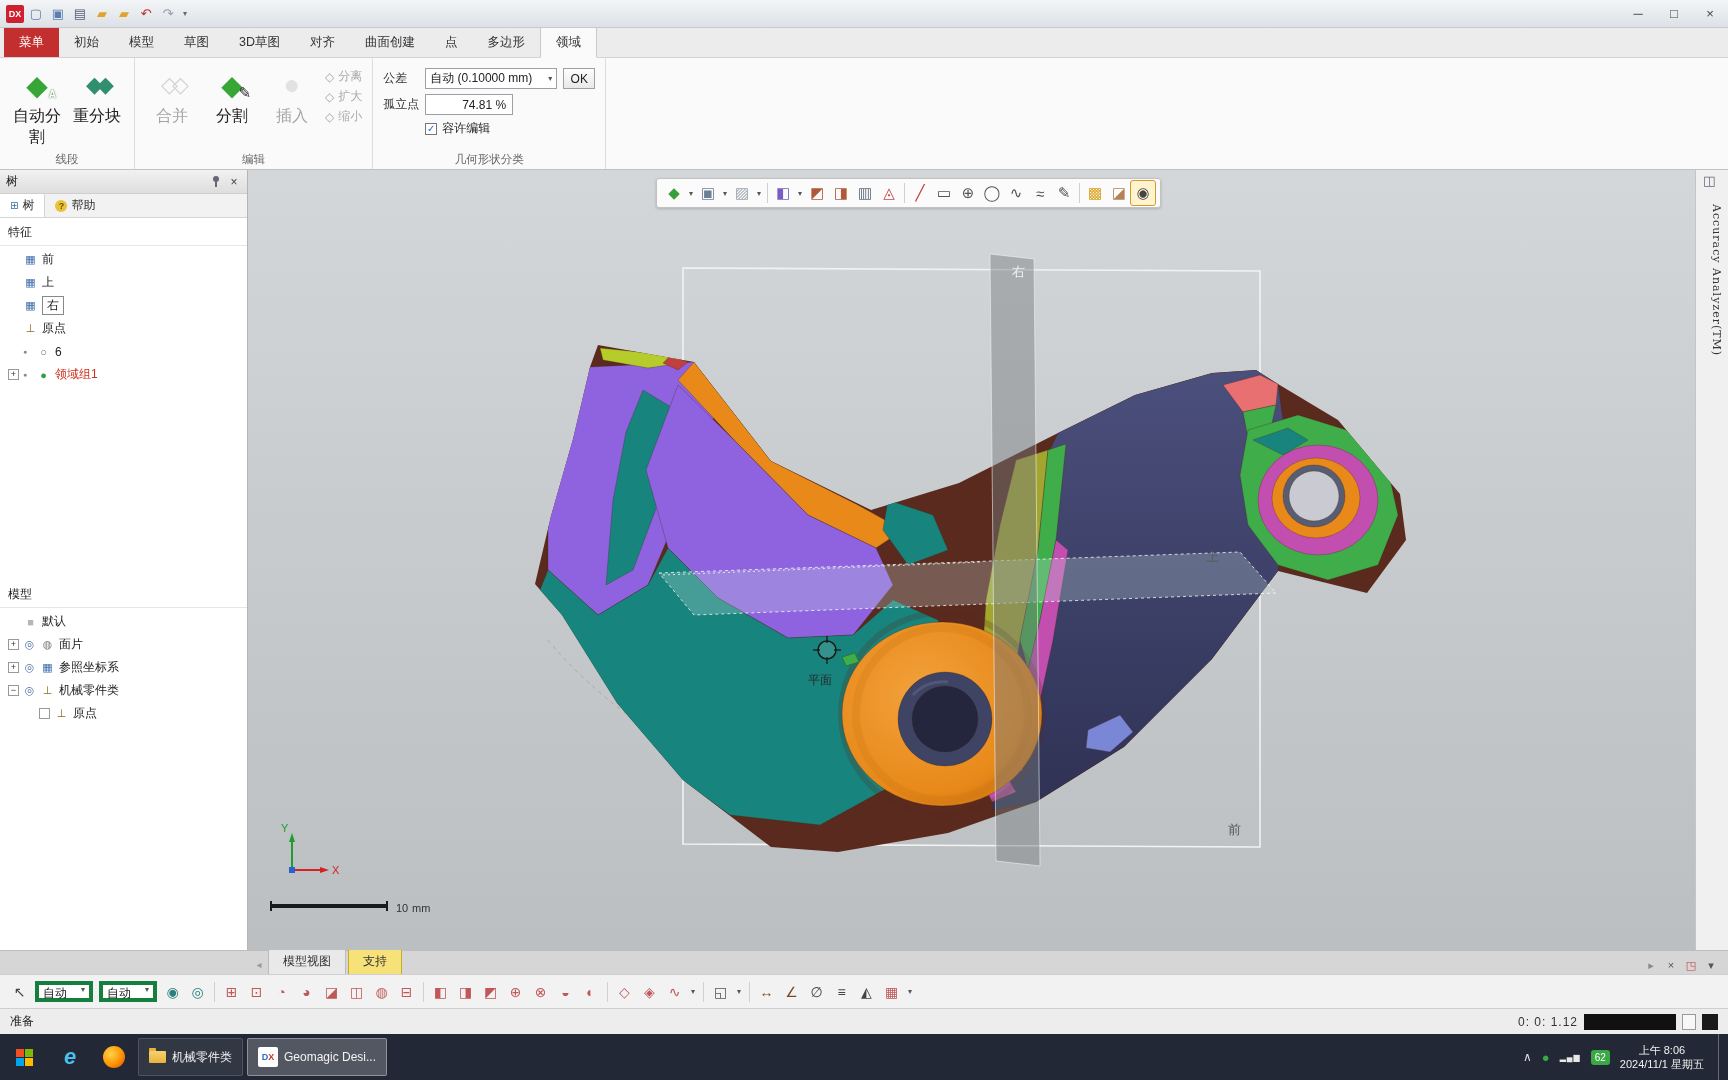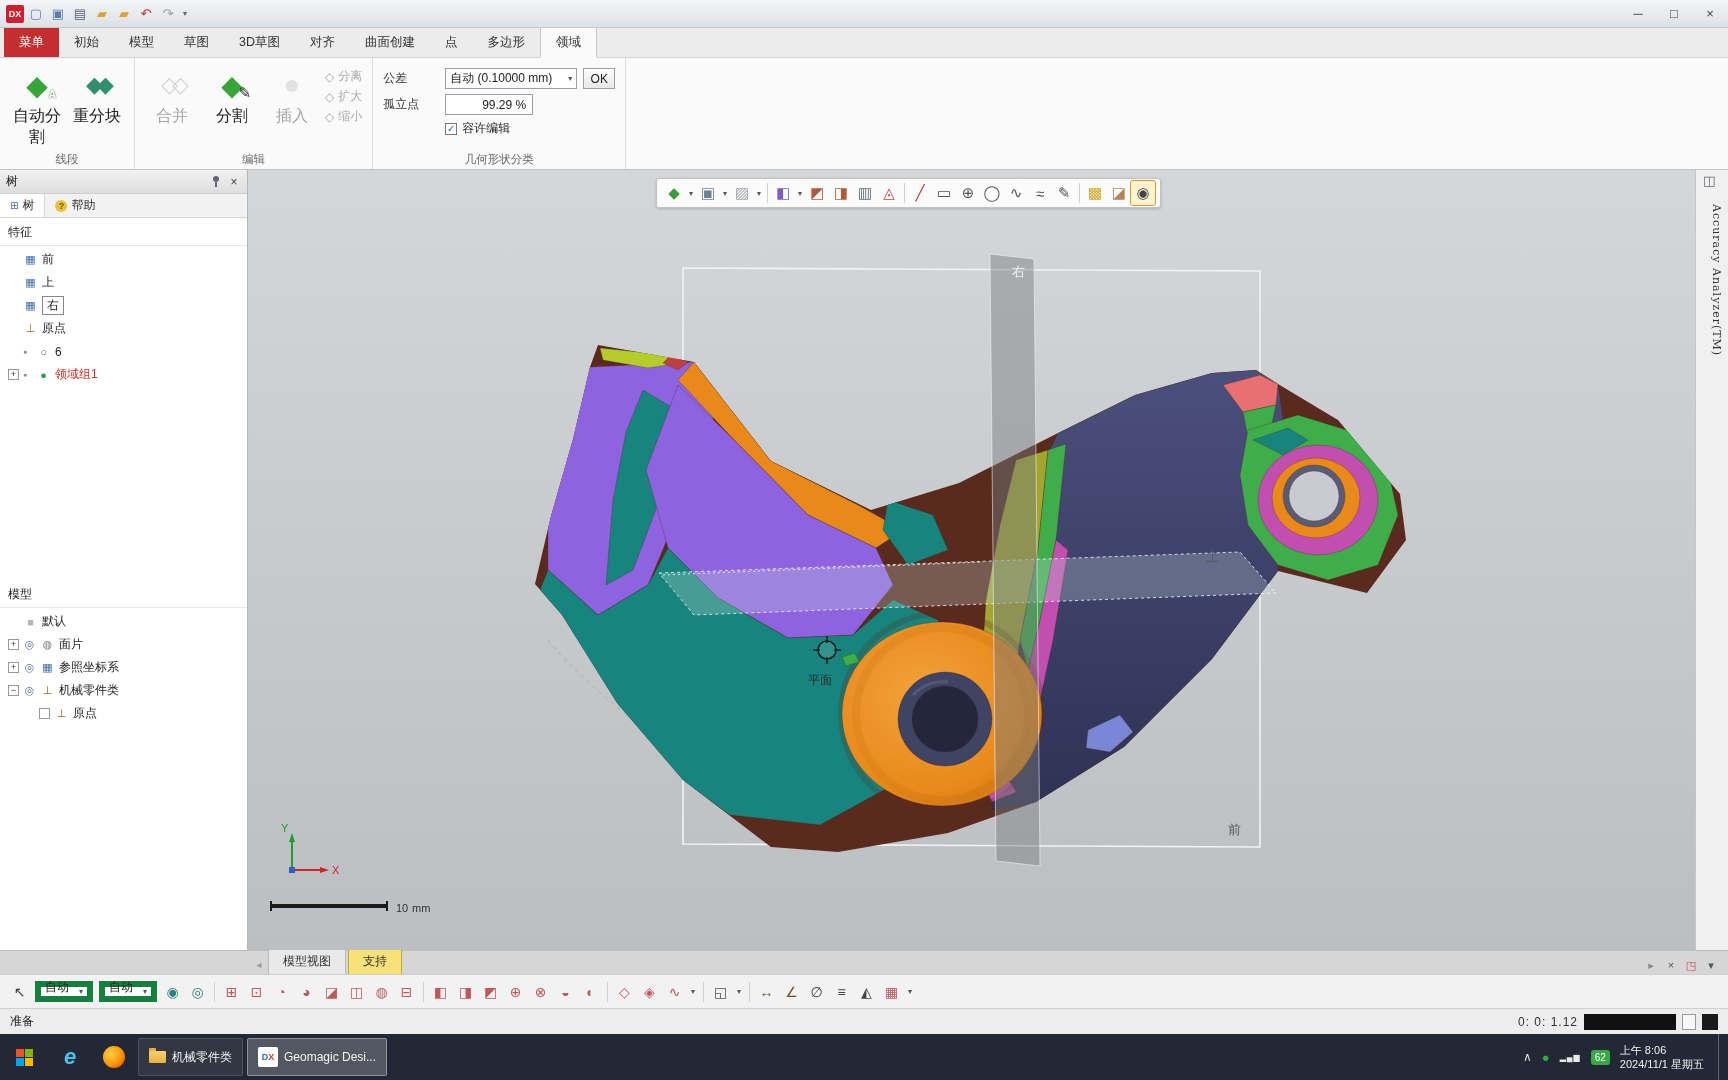--- a/index.html
+++ b/index.html
@@ -26,21 +26,21 @@
   .rgc{flex:1;display:flex;align-items:flex-start;gap:6px}
   .rlabel{height:20px;line-height:20px;text-align:center;font-size:11.5px;color:#666}
   .bigbtn{width:54px;text-align:center;padding-top:2px;cursor:default}
   .bigbtn .bicon{height:42px;display:flex;align-items:center;justify-content:center;position:relative;font-size:28px}
   .bigbtn .blabel{font-size:16px;color:#222}
   .bigbtn.disabled{opacity:.4}
   .badgeA{position:absolute;bottom:6px;right:8px;font-size:10px;font-weight:bold;color:#fff;text-shadow:0 0 2px #136413}
   .ovl{position:absolute;font-size:15px;color:#2a2a2a;right:8px;bottom:4px}
   .smallcol{display:flex;flex-direction:column;gap:3px;padding-top:6px}
   .smallbtn{display:flex;align-items:center;gap:4px;font-size:12px;color:#aaa}
-  .fieldgrid{display:grid;grid-template-columns:auto auto;gap:5px 26px;padding-top:6px;align-items:center}
+  .fieldgrid{display:grid;grid-template-columns:auto auto;gap:5px 6px;padding-top:6px;align-items:center}
   .flabel{font-size:12px;color:#333}
   .drop{width:132px;height:21px;border:1px solid #9aa0a6;background:#fff;display:inline-flex;align-items:center;justify-content:space-between;padding:0 4px;font-size:12px}
   .drop .dcaret{font-size:8px;color:#555}
   .okbtn{width:32px;height:21px;border:1px solid #9aa0a6;background:linear-gradient(#fdfdfd,#e8e8e8);font-size:12px;display:inline-flex;align-items:center;justify-content:center;margin-left:6px}
   .numinput{width:88px;height:21px;border:1px solid #9aa0a6;background:#fff;display:inline-flex;align-items:center;justify-content:flex-end;padding:0 6px;font-size:12px}
   .cbrow{display:flex;align-items:center;gap:5px}
   .cb{width:12px;height:12px;border:1px solid #777;background:#fff;font-size:10px;line-height:10px;color:#2266cc;text-align:center}
 
   
   .main{height:780px;display:flex}
@@ -86,21 +86,21 @@
   .dt-arrow{width:18px;height:20px;display:flex;align-items:center;justify-content:center;color:#999;font-size:10px}
   .dtab{padding:4px 14px;font-size:12px;background:#e9e9e9;border:1px solid #bbb;border-bottom:none;margin-right:2px;color:#333}
   .dtab.active{background:#f7e27a;border-color:#c9a92a}
   .dt-right{margin-left:auto;display:flex;align-items:center;padding-right:8px;gap:2px}
   .dt-right .icon{width:18px;height:18px;display:flex;align-items:center;justify-content:center;font-size:11px}
 
   
   .btoolbar{height:34px;background:#f2f2f2;border-top:1px solid #cfcfcf;display:flex;align-items:center;padding:0 8px;gap:2px}
   .btoolbar .icon{width:23px;height:23px;display:flex;align-items:center;justify-content:center;font-size:14px;border-radius:2px}
   .btoolbar .icon.caret{width:10px;font-size:8px;color:#555}
-  .bcombo{width:58px;height:21px;border:6px solid #15803d;background:#fff;display:inline-flex;align-items:flex-end;justify-content:space-between;padding:0 4px;font-size:12px;margin:0 2px}
+  .bcombo{width:58px;height:21px;border:4px solid #15803d;background:#fff;display:inline-flex;align-items:flex-start;justify-content:space-between;padding:0 4px;font-size:12px;margin:0 2px}
   .ccaret{font-size:8px;color:#555}
 
   
   .statusbar{height:26px;background:#ededed;border-top:1px solid #cfcfcf;display:flex;align-items:center;padding:0 10px;gap:8px}
   .sb-right{margin-left:auto;display:flex;align-items:center;gap:6px}
   .sb-counter{font-size:12px;color:#333;letter-spacing:1px}
   .sb-gauge{width:92px;height:16px;background:#111;position:relative}
   .sb-white{width:14px;height:16px;background:#f7f7f7;border:1px solid #999}
   .sb-dark{width:16px;height:16px;background:#1a1a1a}
 
@@ -116,21 +116,21 @@
   .tb-app.active{background:rgba(255,255,255,.22);border-color:rgba(255,255,255,.35)}
   .tb-app .lbl{font-size:12px;white-space:nowrap;overflow:hidden;text-overflow:ellipsis;color:#f2f2f2}
   .fold{width:17px;height:12px;background:linear-gradient(#f7d070,#e8b23a);border-radius:1px;position:relative;flex:none}
   .fold::before{content:"";position:absolute;top:-3px;left:0;width:7px;height:3px;background:#e8b23a;border-radius:1px 1px 0 0}
   .dxico{width:20px;height:20px;background:#fff;border-radius:2px;display:flex;align-items:center;justify-content:center;font-size:9px;font-weight:bold;flex:none}
   .dxico .d{color:#2a6fc2}.dxico .x{color:#d23030}
   .tb-tray{margin-left:auto;display:flex;align-items:center;gap:10px;padding-right:4px;height:100%}
   .tray-ic{font-size:12px;color:#ddd}
   .bars{font-size:8px;color:#e8e8e8;letter-spacing:1px}
   .badge{background:#3aa845;color:#fff;font-size:10px;padding:2px 4px;border-radius:3px}
-  .clock{text-align:left;font-size:11px;line-height:1.3;color:#f0f0f0;padding-right:4px}
+  .clock{text-align:center;font-size:11px;line-height:1.3;color:#f0f0f0;padding-right:4px}
   .showdesk{width:6px;height:100%;border-left:1px solid rgba(255,255,255,.3)}
 </style>
 </head>
 <body>
 
 <div class="titlebar">
   <div class="qat">
       <span class="icon logo" style="color: rgb(255, 255, 255); background: rgb(207, 32, 48);">DX</span>
       <span class="icon" style="color: rgb(90, 127, 174);">▢</span>
       <span class="icon" style="color: rgb(90, 127, 174);">▣</span>
@@ -213,21 +213,21 @@
       <div class="fieldgrid">
         <span class="flabel">公差</span>
         <span style="display:inline-flex;align-items:center">
           <span class="drop">
               <span>自动 (0.10000 mm)</span>
               <span class="dcaret">▾</span>
             </span>
           <span class="okbtn">OK</span>
         </span>
         <span class="flabel">孤立点</span>
-        <span class="numinput">99.29 %</span>
+        <span class="numinput">74.81 %</span>
         <span></span>
         <span class="cbrow">
           <span class="cb">✓</span>
           <span>容许编辑</span>
         </span>
       </div>
     </div>
     <div class="rlabel">几何形状分类</div>
   </div>
   <div style="flex:1"></div>

